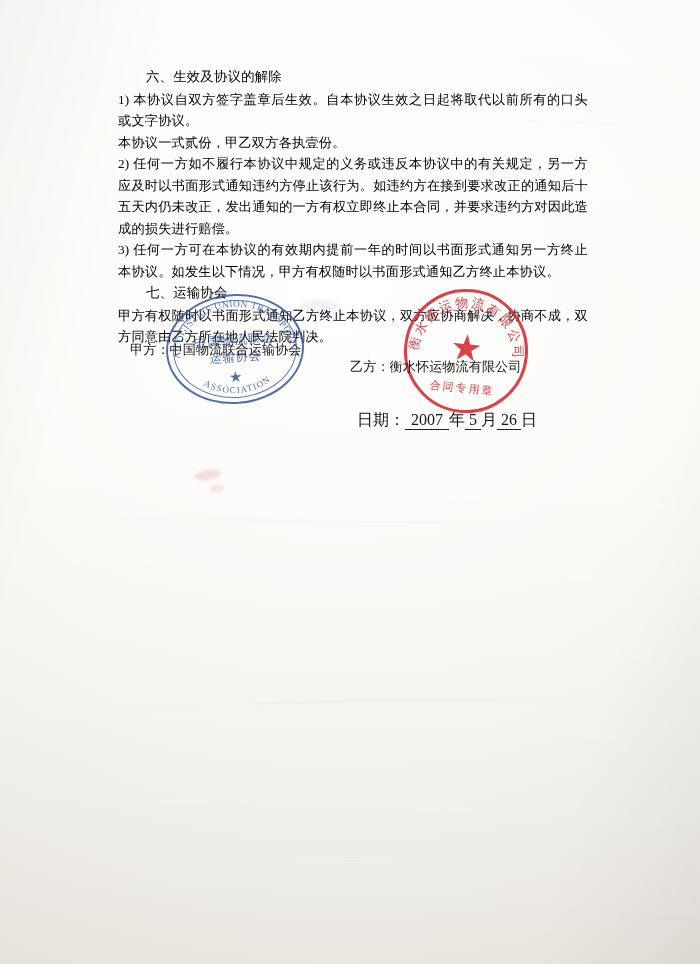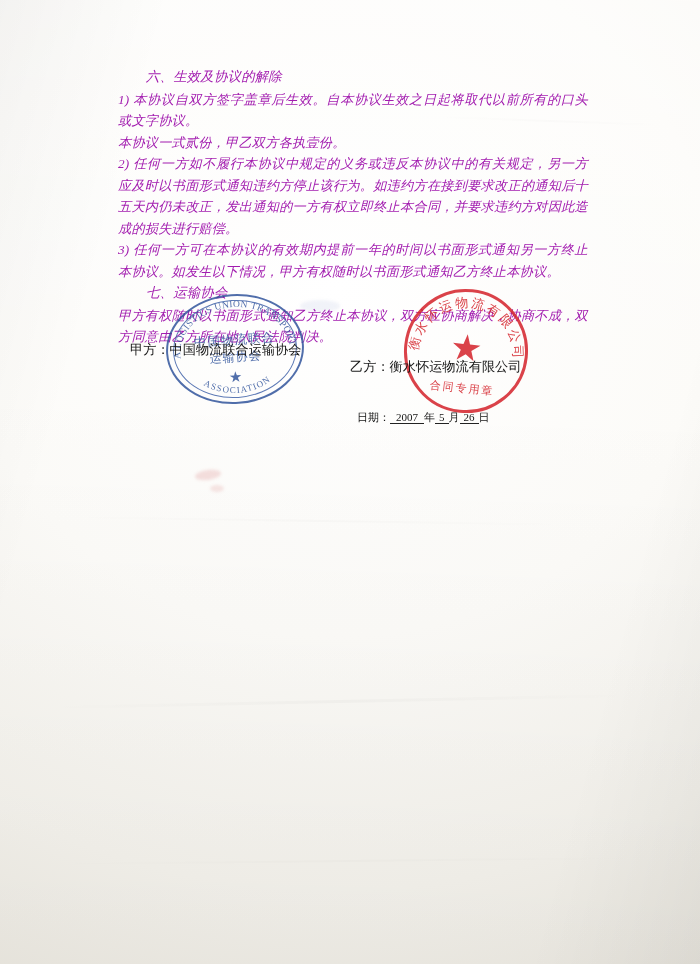--- a/index.html
+++ b/index.html
@@ -47,26 +47,25 @@
     left: 0; top: 0;
     width: 700px;
     height: 964px;
   }
 
   .doc-text {
     position: absolute;
     left: 118px;
     top: 66px;
     width: 470px;
-    color: #a21caf;
+    color: #000000;
     font-size: 13.2px;
     line-height: 21.5px;
     letter-spacing: 0.2px;
     text-align: justify;
-    font-style: italic;
   }
 
   .section-head {
     text-indent: 28px;
     margin: 0 0 1px 0;
     font-size: 13.4px;
   }
   .para {
     margin: 0;
     font-size: 13.2px;
@@ -91,21 +90,21 @@
     position: absolute;
     left: 232px;
     top: 17px;
     white-space: nowrap;
   }
 
   .date-row {
     position: absolute;
     left: 357px;
     top: 410px;
-    font-size: 11px;
+    font-size: 16px;
     color: #161616;
     white-space: nowrap;
   }
   .date-val {
     border-bottom: 1px solid #222;
     padding: 0 6px 0 6px;
     display: inline-block;
   }
   .date-val.small { padding: 0 4px; }
 

